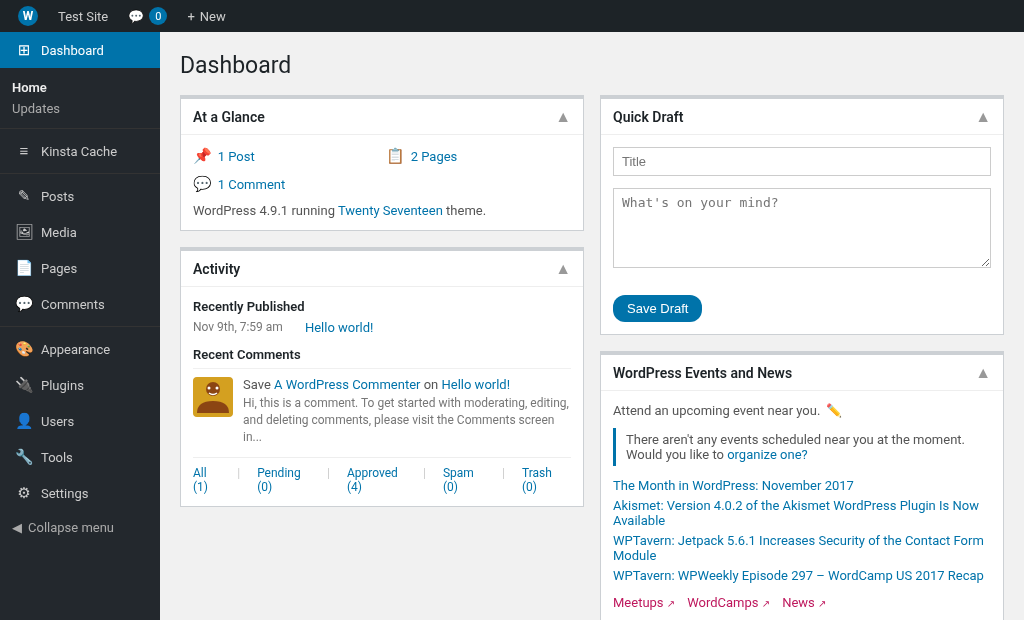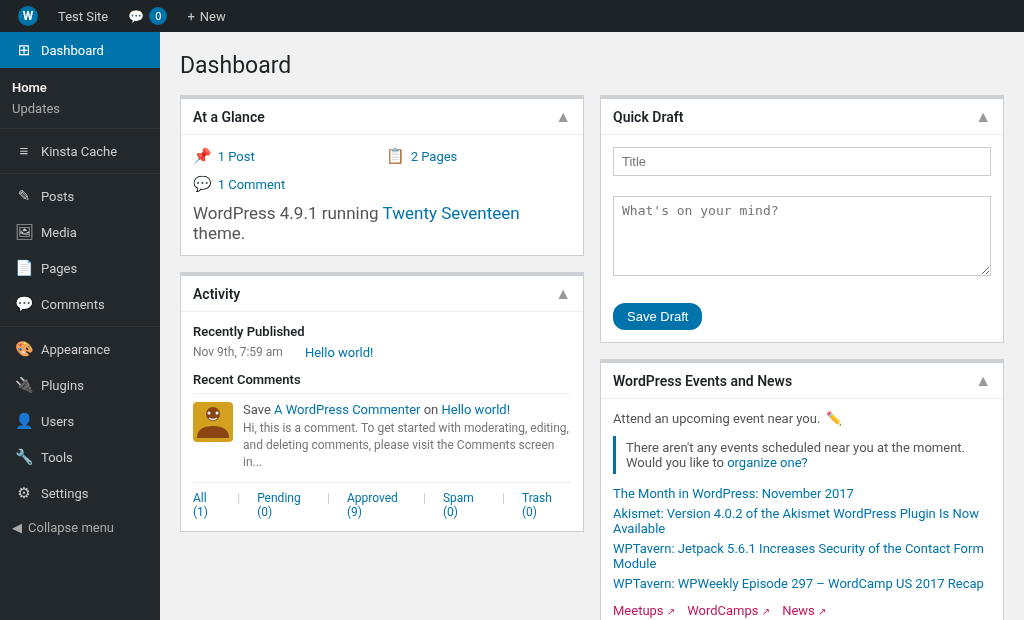--- a/index.html
+++ b/index.html
@@ -150,21 +150,21 @@
       color: #0073aa;
       font-size: 13px;
       cursor: pointer;
     }
     .glance-icon { font-size: 15px; color: #777; }
     .glance-comment {
       display: flex; align-items: center; gap: 6px;
       color: #0073aa; font-size: 13px; cursor: pointer;
       margin-bottom: 10px;
     }
-    .glance-info { font-size: 17px; color: #555; margin-top: 4px; }
+    .glance-info { font-size: 13px; color: #555; margin-top: 4px; }
     .glance-info a { color: #0073aa; text-decoration: none; }
 
     
     .recently-published { margin-bottom: 12px; }
     .section-label { font-size: 13px; font-weight: 600; color: #1d2327; margin-bottom: 6px; }
     .pub-entry {
       display: flex; align-items: flex-start; gap: 22px;
       font-size: 13px; color: #555;
     }
     .pub-entry a { color: #0073aa; text-decoration: none; }
@@ -197,21 +197,21 @@
     .comment-action-link { color: #0073aa; text-decoration: none; cursor: pointer; padding-right: 8px; }
     .comment-action-sep { color: #ccc; margin-right: 8px; }
 
     
     .quick-draft-title {
       width: 100%;
       padding: 6px 8px;
       border: 1px solid #ccc;
       font-size: 13px;
       color: #555;
-      margin-bottom: 20px;
+      margin-bottom: 12px;
       outline: none;
     }
     .quick-draft-body {
       width: 100%;
       padding: 6px 8px;
       border: 1px solid #ccc;
       font-size: 13px;
       color: #555;
       height: 80px;
       resize: vertical;
@@ -418,21 +418,21 @@
                       <span>Save </span><a>A WordPress Commenter</a><span> on </span><a>Hello world!</a>
                     </div>
                     <div class="comment-snippet">Hi, this is a comment. To get started with moderating, editing, and deleting comments, please visit the Comments screen in...</div>
                   </div>
                 </div>
                 <div class="comment-actions">
                   <a class="comment-action-link">All (1)</a>
                   <span class="comment-action-sep">|</span>
                   <a class="comment-action-link">Pending (0)</a>
                   <span class="comment-action-sep">|</span>
-                  <a class="comment-action-link">Approved (9)</a>
+                  <a class="comment-action-link">Approved (4)</a>
                   <span class="comment-action-sep">|</span>
                   <a class="comment-action-link">Spam (0)</a>
                   <span class="comment-action-sep">|</span>
                   <a class="comment-action-link">Trash (0)</a>
                 </div>
               </div>
             </div>
           </div>
         </div>
 

